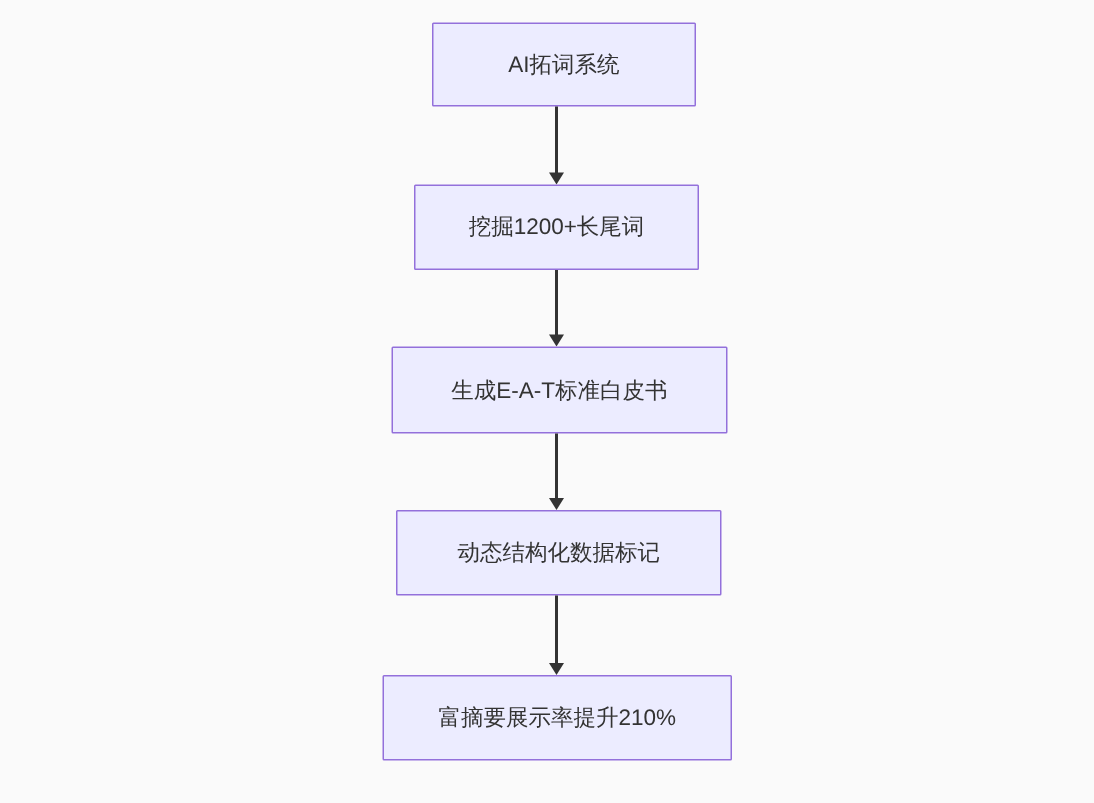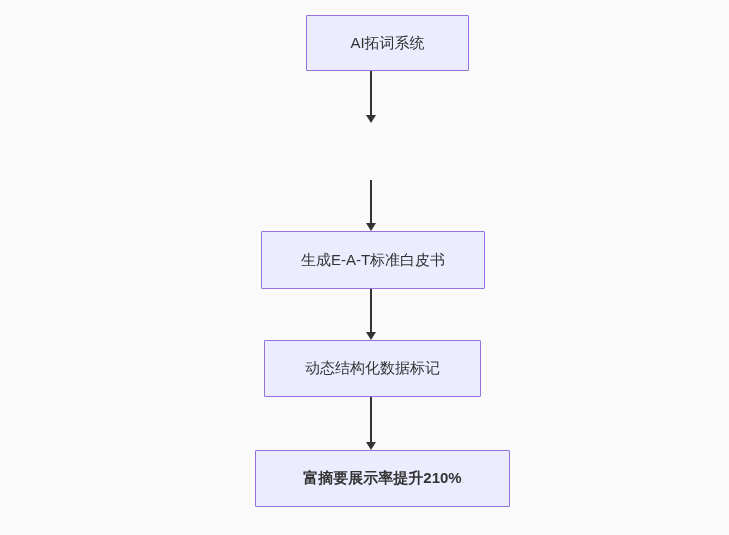--- a/index.html
+++ b/index.html
@@ -26,25 +26,25 @@
     background: var(--node-fill);
     border: 1px solid var(--node-border);
     display: flex;
     align-items: center;
     justify-content: center;
     color: var(--node-text);
     font-size: 15px;
     text-align: center;
     border-radius: 1px;
   }
-  .n1 { left: 306px; top: 15px;  width: 163px; height: 56px; }
+  .n1 { left: 288px; top: 15px;  width: 176px; height: 56px; }
   .n2 { left: 276px; top: 123px; width: 190px; height: 57px; }
   .n3 { left: 261px; top: 231px; width: 224px; height: 58px; text-align: center; }
   .n4 { left: 264px; top: 340px; width: 217px; height: 57px; }
-  .n5 { left: 255px; top: 450px; width: 255px; height: 57px; font-weight: bold; }
+  .n5 { left: 255px; top: 450px; width: 233px; height: 57px; }
 
   .edge {
     position: absolute;
     left: 365px;
     width: 12px;
   }
   .e1 { top: 71px;  height: 52px; }
   .e2 { top: 180px; height: 51px; }
   .e3 { top: 289px; height: 51px; }
   .e4 { top: 397px; height: 53px; }
@@ -71,20 +71,23 @@
 
   <div class="node n1">
     <span>AI拓词系统</span>
   </div>
 
   <div class="edge e1">
     <div class="edge-line"></div>
     <div class="edge-head"></div>
   </div>
 
+  <div class="node n2">
+    <span>挖掘1200+长尾词</span>
+  </div>
 
   <div class="edge e2">
     <div class="edge-line"></div>
     <div class="edge-head"></div>
   </div>
 
   <div class="node n3">
     <span>生成E-A-T标准白皮书</span>
   </div>
 

